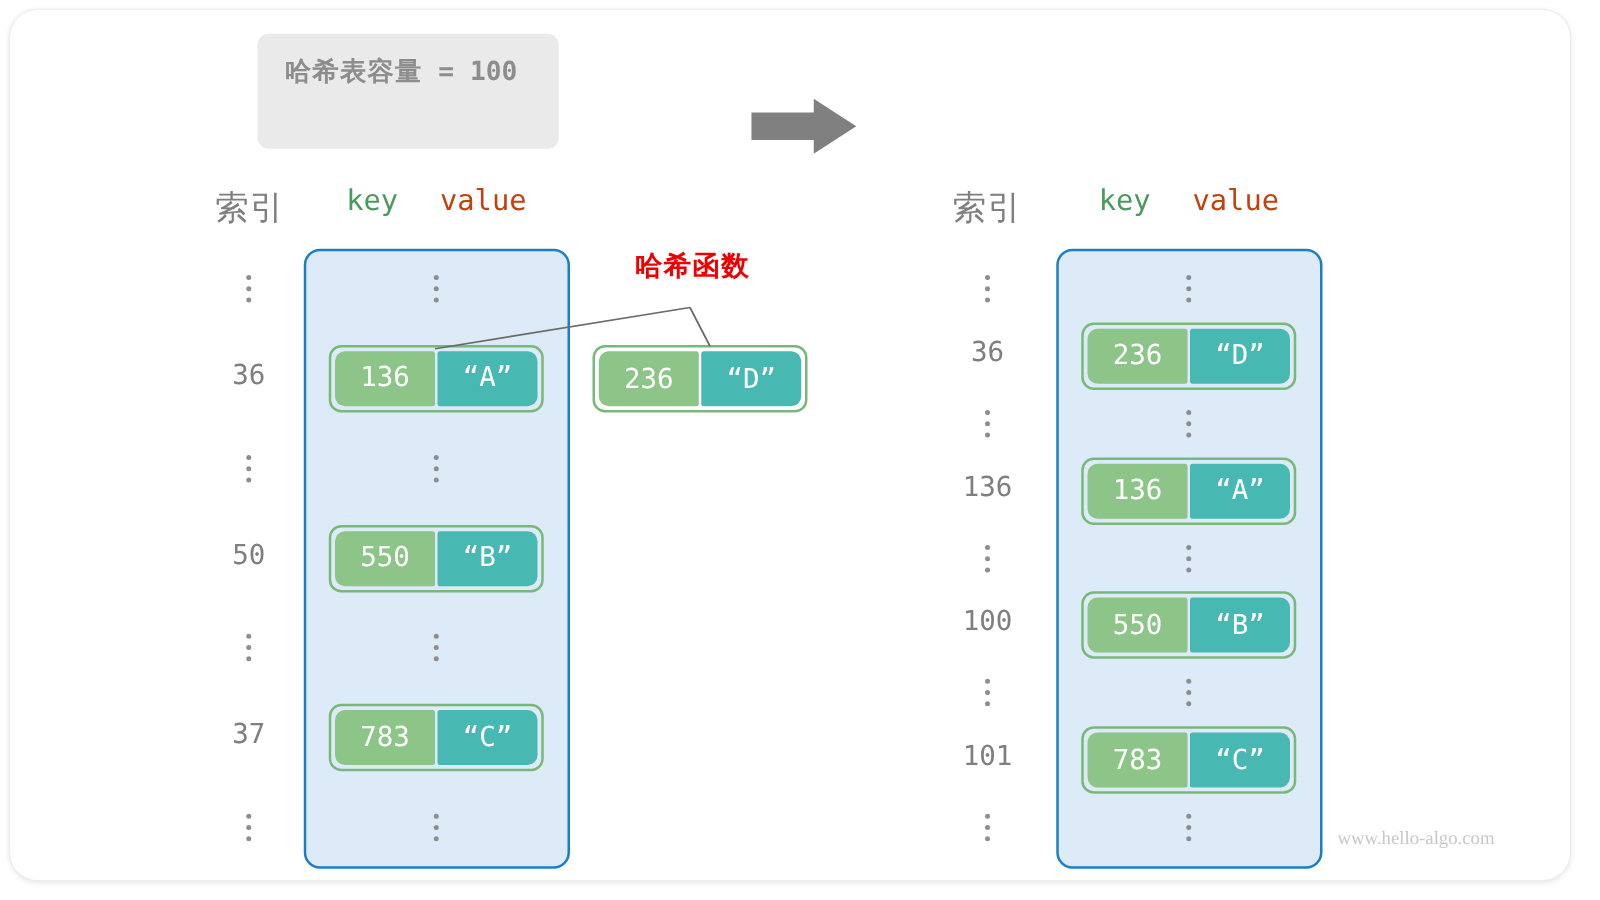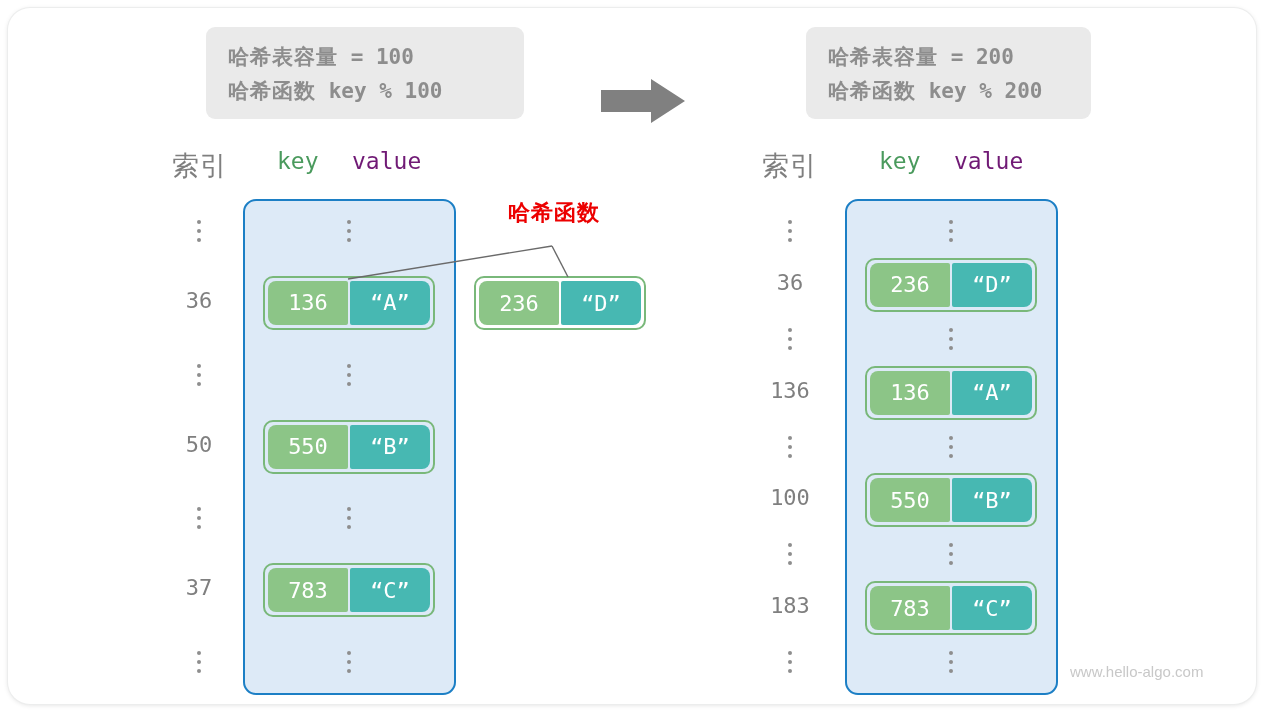--- a/index.html
+++ b/index.html
@@ -39,21 +39,21 @@
     line-height: 34px;
     white-space: pre;
     letter-spacing: 0px;
   }
   .info-line .cjk {
     font-family: "DejaVu Sans", sans-serif;
     font-weight: bold;
     color: #8d8d8d;
     letter-spacing: 1px;
   }
-  #info-left  { left: 206px; top: 27px; width: 318px; height: 92px; }
+  #info-left  { left: 206px; top: 27px; width: 241px; height: 92px; }
   #info-right { left: 806px; top: 27px; width: 285px; height: 92px; }
 
   
   #expand-caption {
     position: absolute;
     left: 520px; top: 30px;
     width: 250px;
     text-align: center;
     font-family: "DejaVu Sans", sans-serif;
     font-size: 21px;
@@ -77,21 +77,21 @@
     white-space: pre;
   }
   .hdr-index {
     position: absolute;
     font-family: "DejaVu Sans", sans-serif;
     font-size: 27px;
     color: #7f7f7f;
     letter-spacing: 1px;
   }
   .hdr-key   { position: absolute; color: #4a9a5d; font-weight: normal; }
-  .hdr-value { position: absolute; color: #701a75; font-weight: normal; }
+  .hdr-value { position: absolute; color: #c2410c; font-weight: normal; }
 
   
   .table-box {
     position: absolute;
     background: #ddeaf7;
     border: 2px solid #1c7fc5;
     border-radius: 13px;
     box-sizing: border-box;
   }
   #table-left  { left: 243px; top: 199px; width: 213px; height: 496px; }
@@ -175,46 +175,41 @@
     position: absolute;
     left: 0; top: 0;
     width: 1280px; height: 720px;
     pointer-events: none;
   }
 
   
   #watermark {
     position: absolute;
     left: 1070px; top: 663px;
-    font-family: Liberation Sans, sans-serif;
+    font-family: Liberation Serif, serif;
     font-size: 15px;
     color: #c8c8c8;
     white-space: pre;
   }
 </style>
 </head>
 <body>
 
 <div id="canvas">
 
   <div class="outer-frame"></div>
 
   <div class="info-box" id="info-left">
     <div class="info-line"><span class="cjk">哈希表容量</span><span> = 100</span></div>
-    <div class="info-line"><span class="cjk">哈希函数</span><span> key % 100</span></div>
   </div>
 
   <svg id="expand-arrow" viewBox="0 0 84 44">
     <polygon points="0,11 50,11 50,0 84,22 50,44 50,33 0,33" fill="#808080"></polygon>
   </svg>
 
-  <div class="info-box" id="info-right">
-    <div class="info-line"><span class="cjk">哈希表容量</span><span> = 200</span></div>
-    <div class="info-line"><span class="cjk">哈希函数</span><span> key % 200</span></div>
-  </div>
 
   <div class="col-headers" id="headers-left" style="left:0;top:148px;">
     <span class="hdr-index" style="left:172px;top:0;">索引</span>
     <span class="hdr-key" style="left:277px;top:0;">key</span>
     <span class="hdr-value" style="left:352px;top:0;">value</span>
   </div>
 
   <div class="col-headers" id="headers-right" style="left:0;top:148px;">
     <span class="hdr-index" style="left:762px;top:0;">索引</span>
     <span class="hdr-key" style="left:879px;top:0;">key</span>
@@ -328,21 +323,21 @@
       <div class="vdots" style="left: 745px; top: 540.25px; height: 28px;">
         <i></i>
         <i></i>
         <i></i>
       </div>
       <div class="vdots" style="left: 864px; top: 540.25px; width: 174px; height: 28px;">
         <i></i>
         <i></i>
         <i></i>
       </div>
-      <div class="idx-label" style="left: 745px; top: 593.125px;">183</div>
+      <div class="idx-label" style="left: 745px; top: 593.125px;">101</div>
       <div class="pair" style="left: 865px; top: 581.125px;">
         <div class="k">783</div>
         <div class="v">“C”</div>
       </div>
       <div class="vdots" style="left: 745px; top: 648px; height: 28px;">
         <i></i>
         <i></i>
         <i></i>
       </div>
       <div class="vdots" style="left: 864px; top: 648px; width: 174px; height: 28px;">

